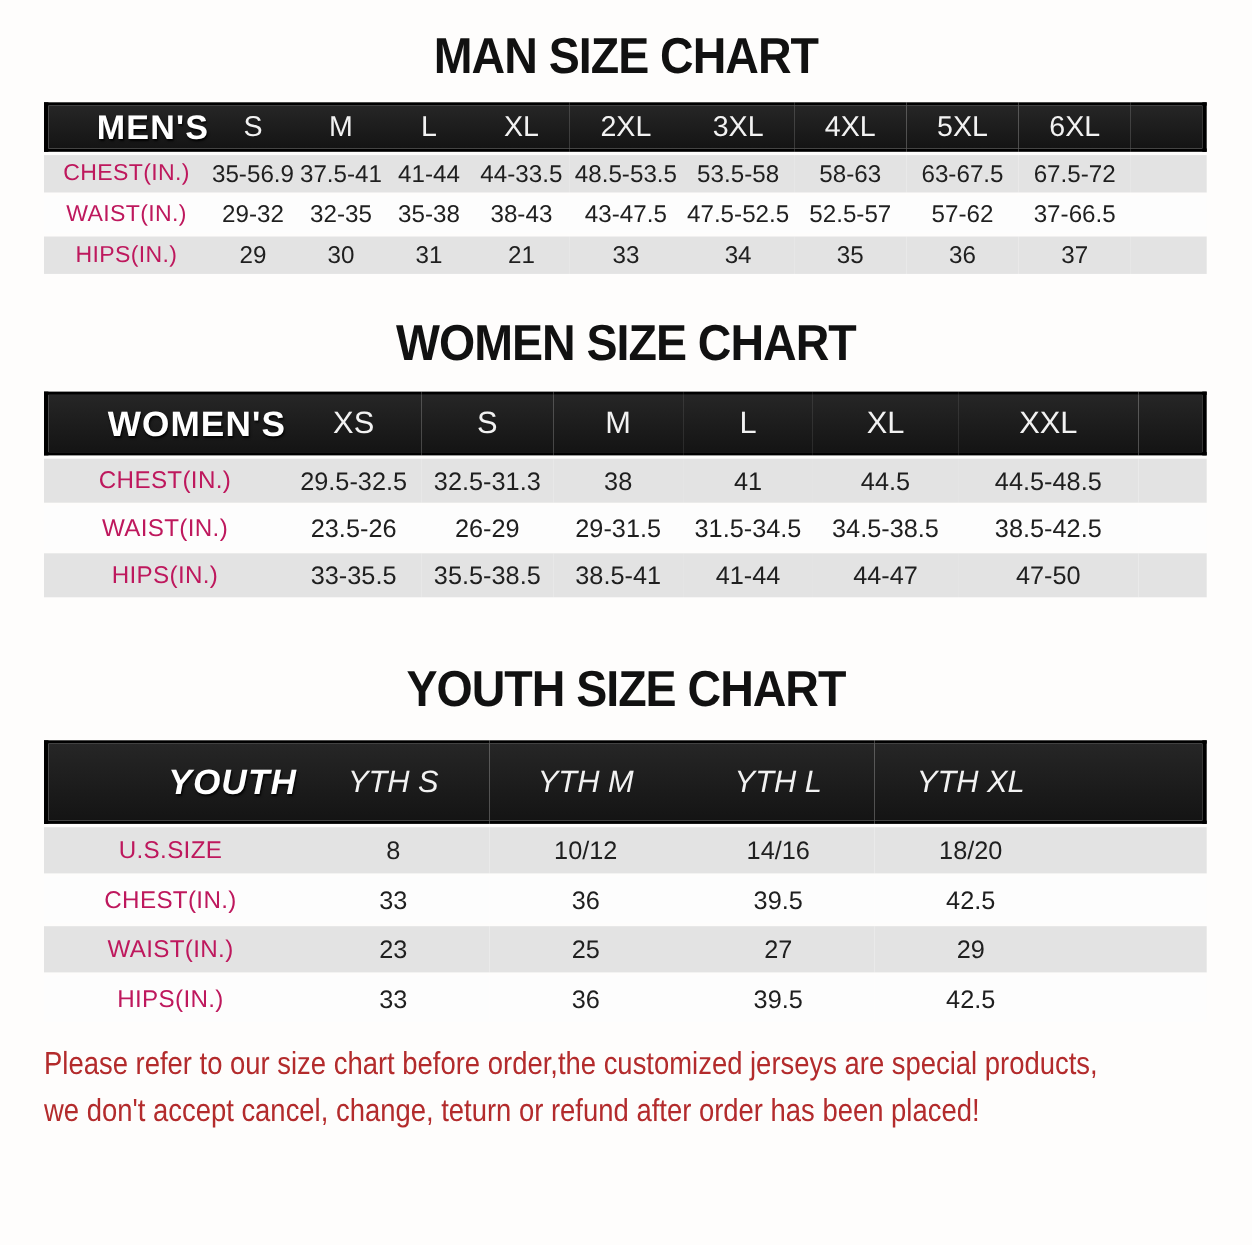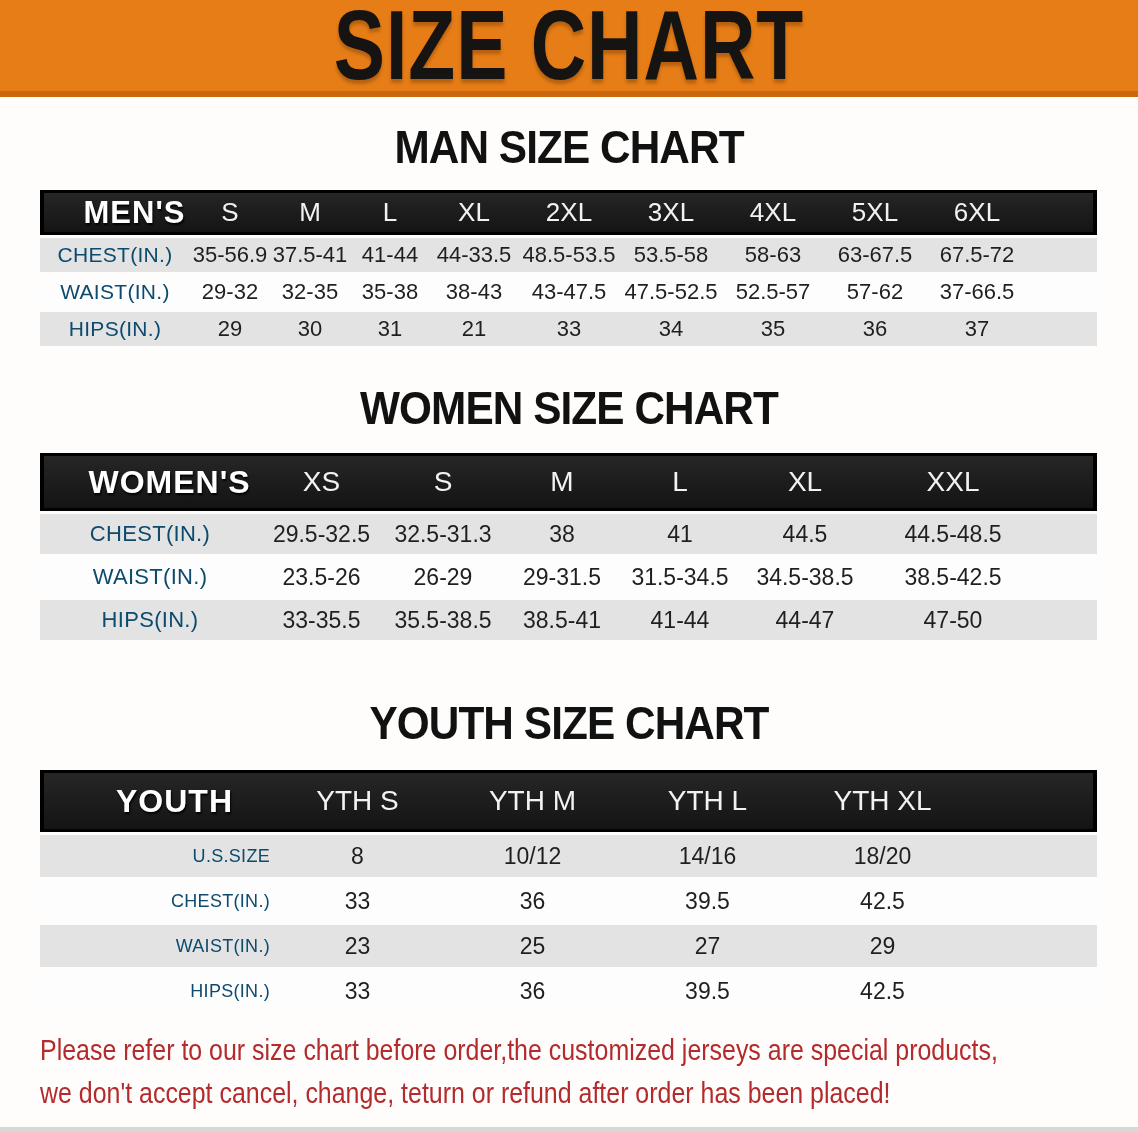--- a/index.html
+++ b/index.html
@@ -55,67 +55,64 @@
   .sec-youth table.sizes{margin-top:21px;}
 
   table.sizes th{
     background:linear-gradient(#262626,var(--header-bar) 55%,#141414);
     color:#f2f2f2;font-weight:normal;text-align:center;vertical-align:middle;
     border-top:3px solid #000;border-bottom:3px solid #000;
   }
   table.sizes th:first-child{border-left:4px solid #000;}
   table.sizes th:last-child{border-right:4px solid #000;}
   table.sizes th.corner{
-    text-align:center;padding-left:35px;font-weight:bold;
+    text-align:right;padding-left:35px;font-weight:bold;
     color:#ffffff;letter-spacing:1px;
     text-shadow:1px 2px 2px rgba(0,0,0,0.9);
   }
   table.sizes td{
     text-align:center;vertical-align:middle;color:#1f1f1f;
   }
-  table.sizes td.rowlabel{color:#0c4a6e;letter-spacing:0.3px;}
+  table.sizes td.rowlabel{color:#be185d;letter-spacing:0.3px;}
   table.sizes tbody tr:nth-child(odd) td{background:var(--row-alt);}
   table.sizes tbody tr:nth-child(even) td{background:var(--row-base);}
 
   .tbl-men   th{height:45px;font-size:26px;}
   .tbl-men   th.corner{font-size:31px;}
   .tbl-men   td{height:34px;font-size:22px;}
   .tbl-men   td.rowlabel{font-size:21px;}
 
   .tbl-women th{height:58px;font-size:28px;}
   .tbl-women th.corner{font-size:32px;}
   .tbl-women td{height:40px;font-size:23px;}
   .tbl-women td.rowlabel{font-size:22px;}
 
-  .tbl-youth th{height:62px;font-size:28px;}
+  .tbl-youth th{height:76px;font-size:28px;font-style:italic;}
   .tbl-youth th.corner{font-size:32px;}
   .tbl-youth td{height:42px;font-size:23px;}
-  .tbl-youth td.rowlabel{font-size:18px;text-align:right;}
+  .tbl-youth td.rowlabel{font-size:22px;}
 
   
   .disclaimer{margin:14px 0 0 40px;}
   .disclaimer-line{
     color:var(--disclaimer-text);
     font-size:29px;line-height:43px;white-space:nowrap;
     transform:scaleX(0.86);transform-origin:0 50%;
   }
 
   .bottom-strip{
     position:absolute;left:0;bottom:0;width:100%;height:5px;
     background:#d8d8d8;
   }
 </style>
 </head>
 <body>
 
 <div class="page">
 
-  <header class="banner">
-    <h1 class="banner-title">SIZE CHART</h1>
-  </header>
 
   <main>
 
     <section class="sec sec-men">
       <h2 class="sec-heading">MAN SIZE CHART</h2>
       <table class="sizes tbl-men">
           <colgroup>
             <col style="width: 150px;">
             <col style="width: 80px;">
             <col style="width: 80px;">

